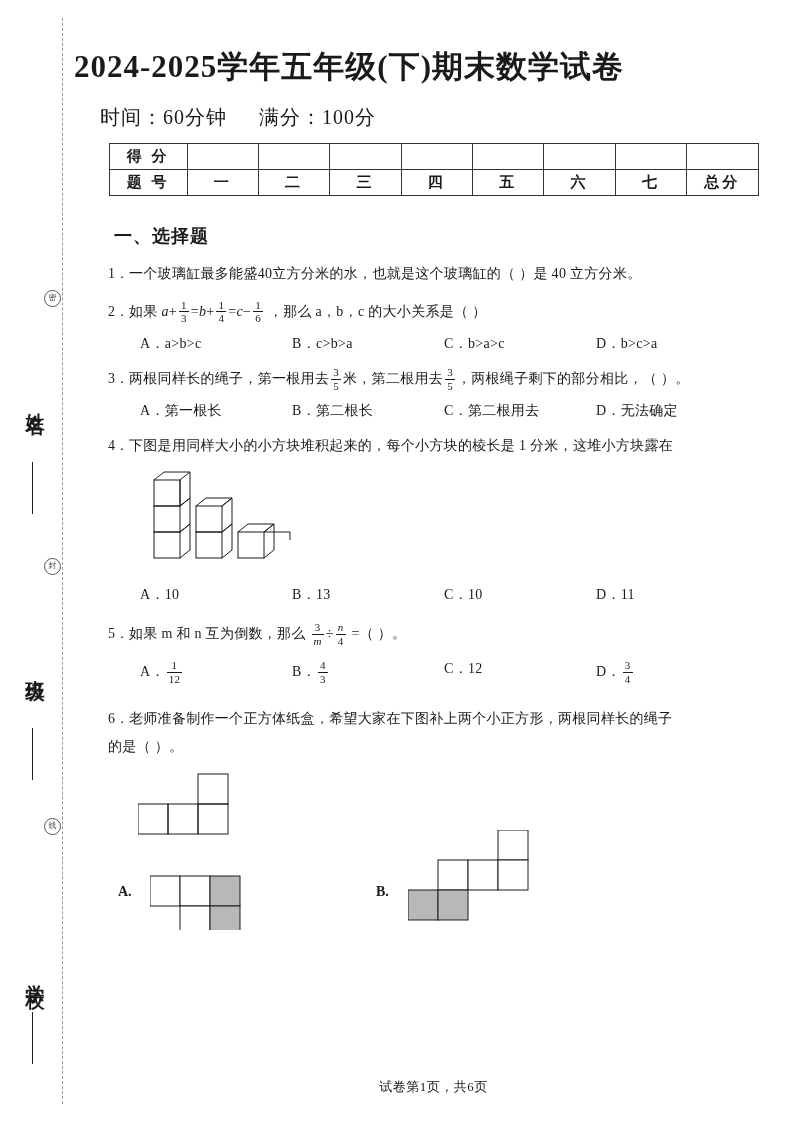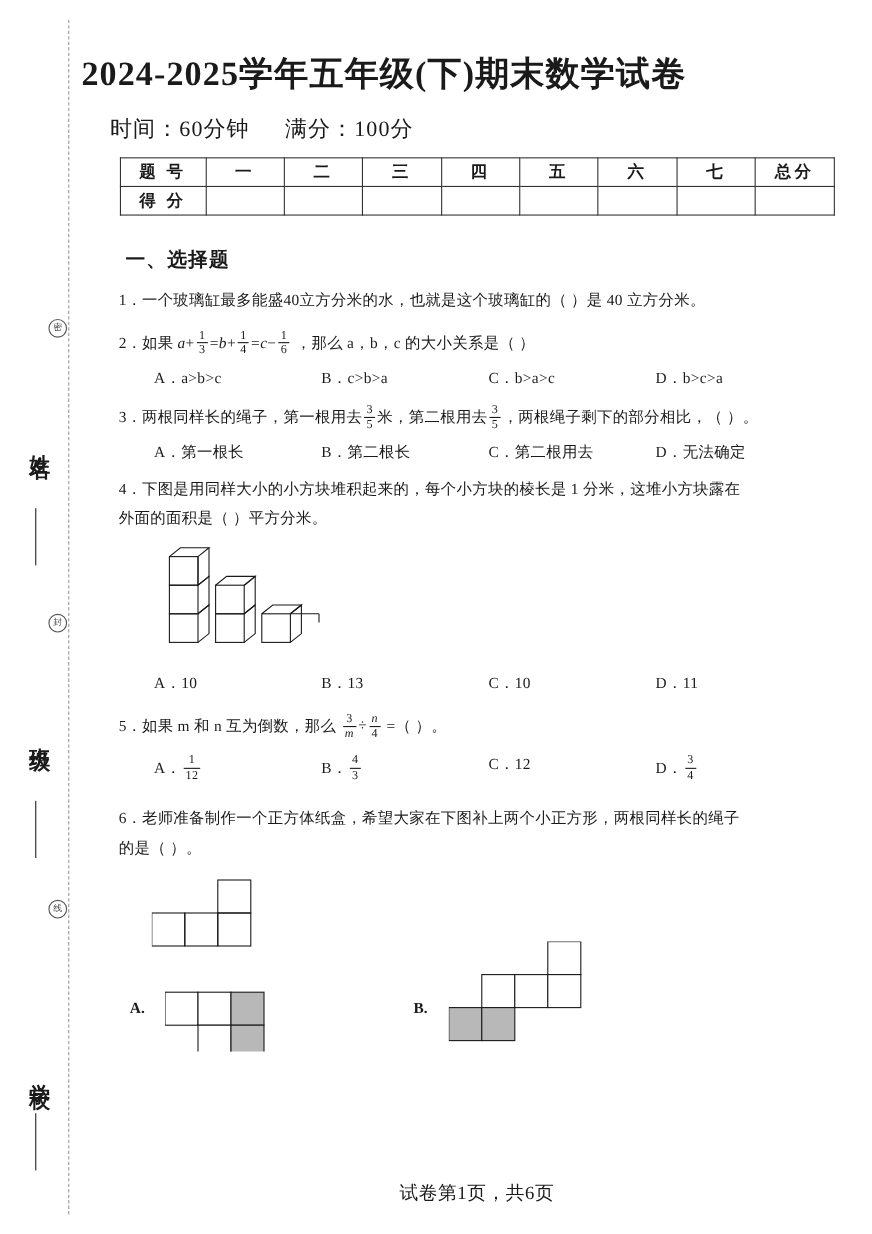--- a/index.html
+++ b/index.html
@@ -106,21 +106,21 @@
     margin:0 2px;
     position:relative;
     top:-1px;
   }
   .frac .n { display:block; padding:0 2px; }
   .frac .d { display:block; border-top:1px solid #1a1a1a; padding:0 2px; }
   .ital { font-style:italic; }
 
   .footer {
     position:absolute; left:0; right:0; bottom:26px;
-    text-align:center; font-size:17px; letter-spacing:0.5px;
+    text-align:center; font-size:13px; letter-spacing:0.5px;
   }
 
   
   .fig-cubes { margin:12px 0 0 66px; }
   
   .fig-nets { margin:10px 0 0 40px; position:relative; height:165px; }
   .net-label {
     position:absolute; font-size:14px; font-weight:bold;
   }
   svg { display:block; }
@@ -161,41 +161,41 @@
         <col>
         <col>
         <col>
         <col>
         <col>
         <col>
         <col>
       </colgroup>
     <tbody>
         <tr>
+      <td>得 分</td>
+      <td class="blank"></td>
+      <td class="blank"></td>
+      <td class="blank"></td>
+      <td class="blank"></td>
+      <td class="blank"></td>
+      <td class="blank"></td>
+      <td class="blank"></td>
+      <td class="blank"></td>
+    </tr>
+    <tr>
       <td>题 号</td>
       <td>一</td>
       <td>二</td>
       <td>三</td>
       <td>四</td>
       <td>五</td>
       <td>六</td>
       <td>七</td>
       <td>总分</td>
     </tr>
-    <tr>
-      <td>得 分</td>
-      <td class="blank"></td>
-      <td class="blank"></td>
-      <td class="blank"></td>
-      <td class="blank"></td>
-      <td class="blank"></td>
-      <td class="blank"></td>
-      <td class="blank"></td>
-      <td class="blank"></td>
-    </tr>
   </tbody>
     </table>
 
   <div class="section-title">一、选择题</div>
 
   <div class="q">
     <span class="num">1．</span><span>一个玻璃缸最多能盛40立方分米的水，也就是这个玻璃缸的（    ）是 40 立方分米。</span>
   </div>
 
   <div class="q">
@@ -216,23 +216,20 @@
   </div>
   <div class="opts">
     <span class="opt">A．第一根长</span>
     <span class="opt">B．第二根长</span>
     <span class="opt">C．第二根用去</span>
     <span class="opt">D．无法确定</span>
   </div>
 
   <div class="q">
     <span class="num">4．</span><span>下图是用同样大小的小方块堆积起来的，每个小方块的棱长是 1 分米，这堆小方块露在</span>
-  </div>
-  <div class="q" style="margin-top:2px;">
-    <span>外面的面积是（    ）平方分米。</span>
   </div>
 
   <div class="fig-cubes">
     <svg width="190" height="96" viewBox="0 0 190 96">
       <g fill="none" stroke="#1a1a1a" stroke-width="1">
 
         <rect x="14" y="10" width="26" height="26"></rect>
         <path d="M14 10 L24 2 L50 2 L40 10"></path>
         <path d="M40 10 L40 36 L50 28 L50 2"></path>
 

